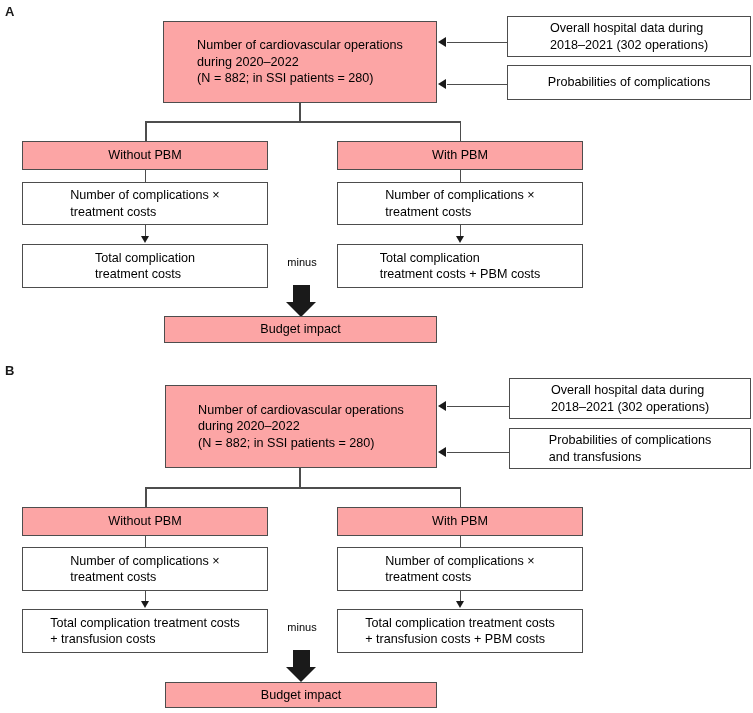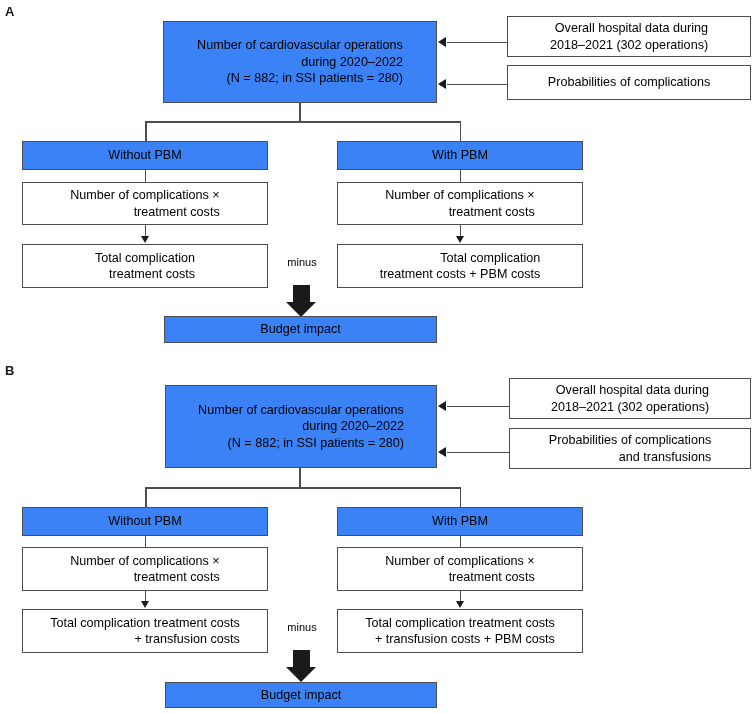--- a/index.html
+++ b/index.html
@@ -26,28 +26,28 @@
     color: #1a1a1a;
   }
   .box {
     position: absolute;
     box-sizing: border-box;
     border: 1.5px solid #4d4d4d;
     background: #ffffff;
     display: flex;
     align-items: center;
     justify-content: center;
-    text-align: right;
+    text-align: left;
     font-size: 12.6px;
     line-height: 16.5px;
     color: #000000;
     padding: 1px 4px;
   }
   .box.shaded {
-    background: #3b82f6;
+    background: #fca5a5;
     border-color: #4d4d4d;
   }
   .box .txt {
     display: block;
     white-space: pre-line;
   }
   .vline {
     position: absolute;
     background: #4d4d4d;
     width: 1.5px;

